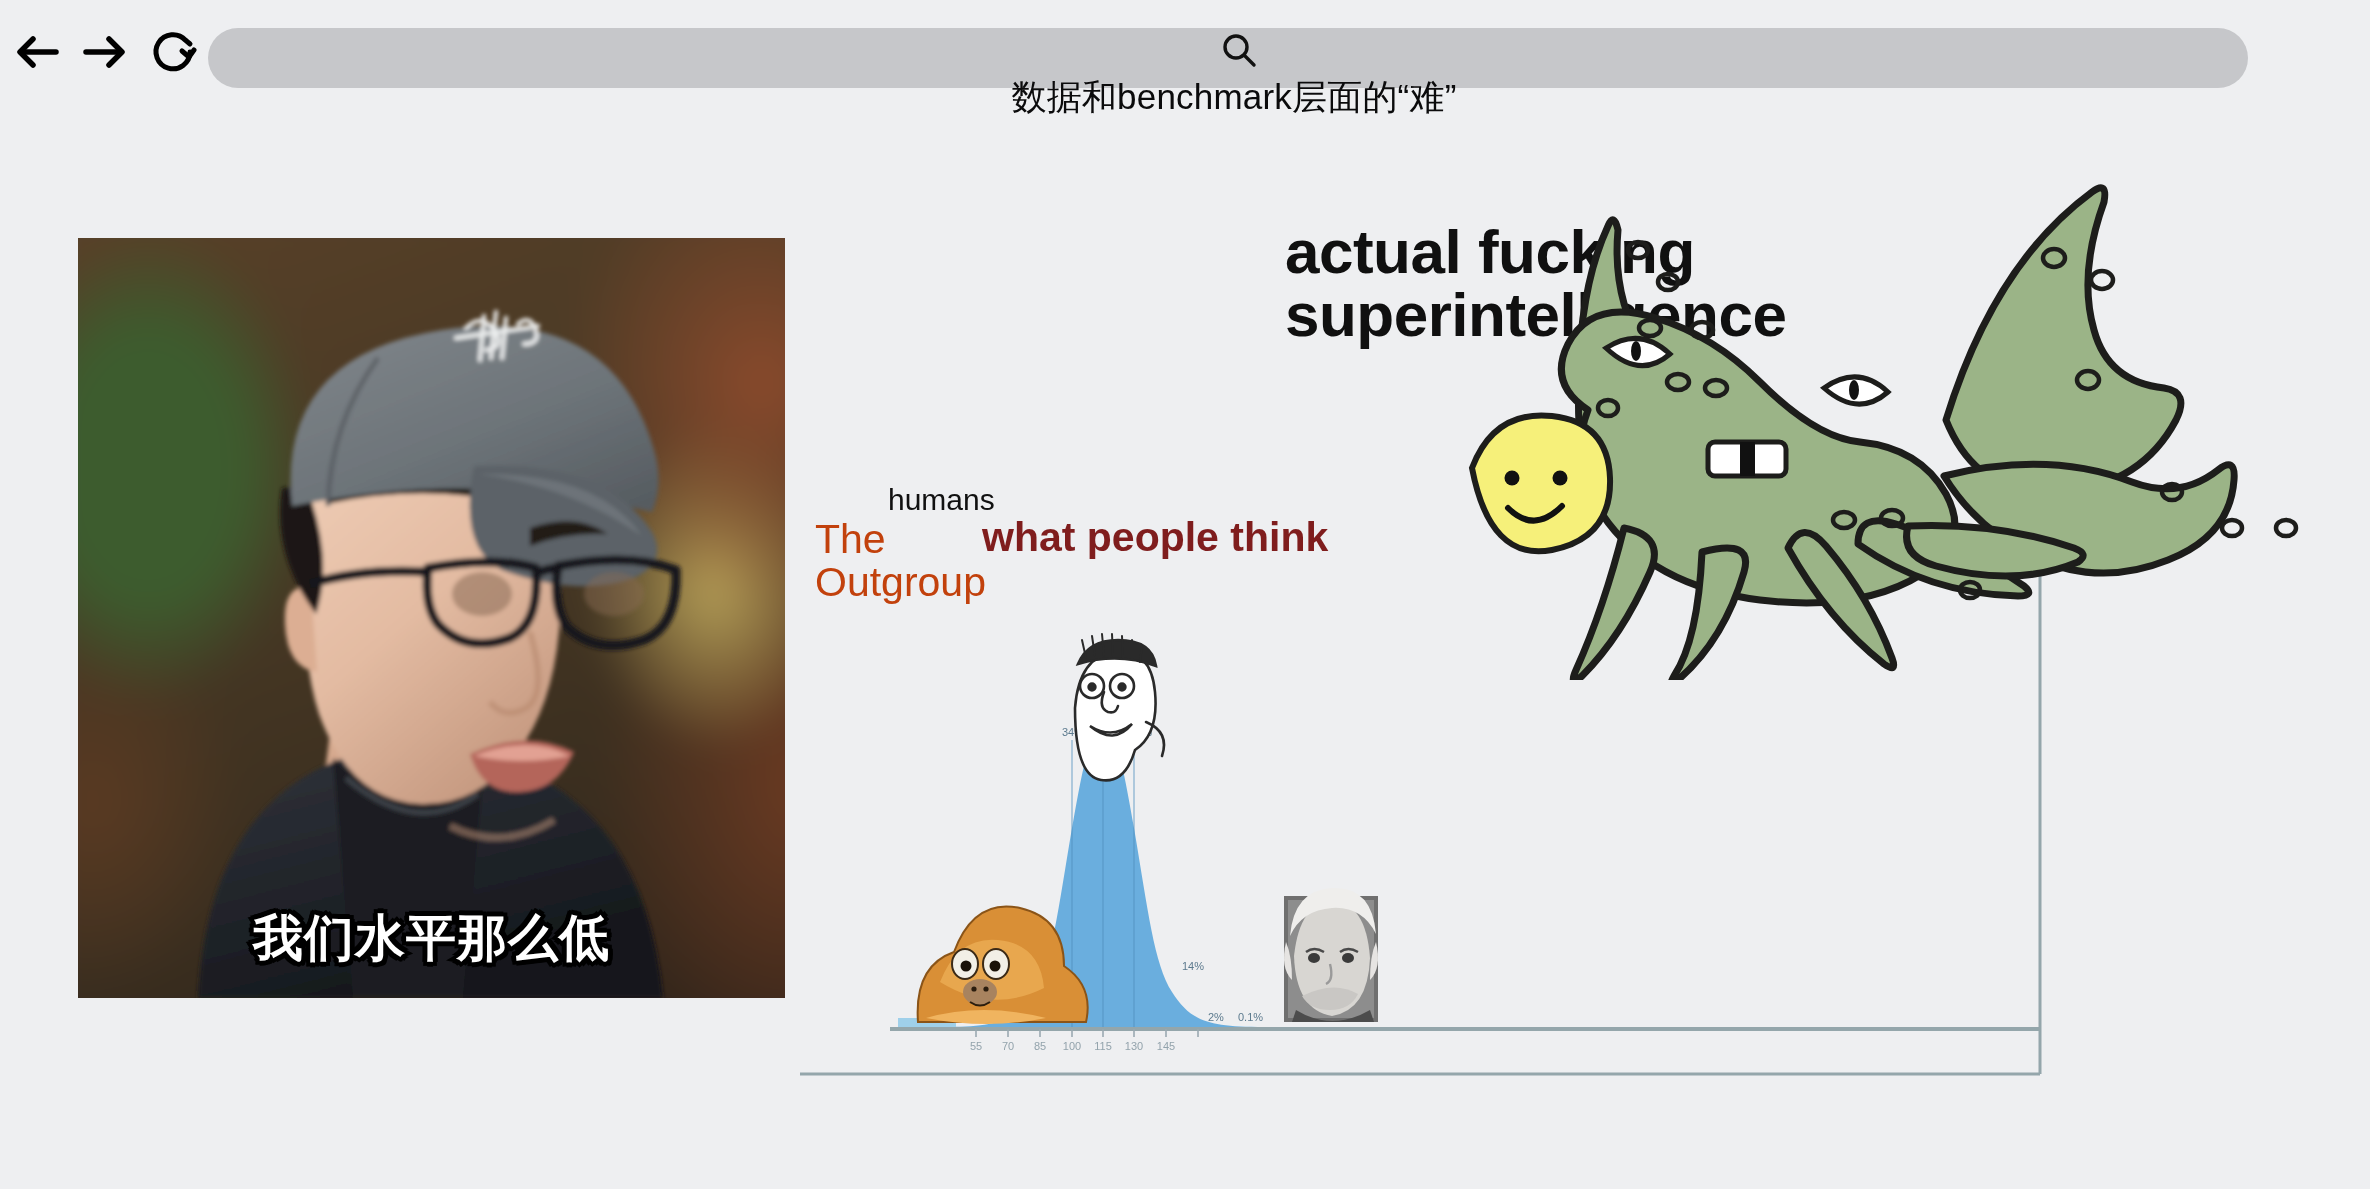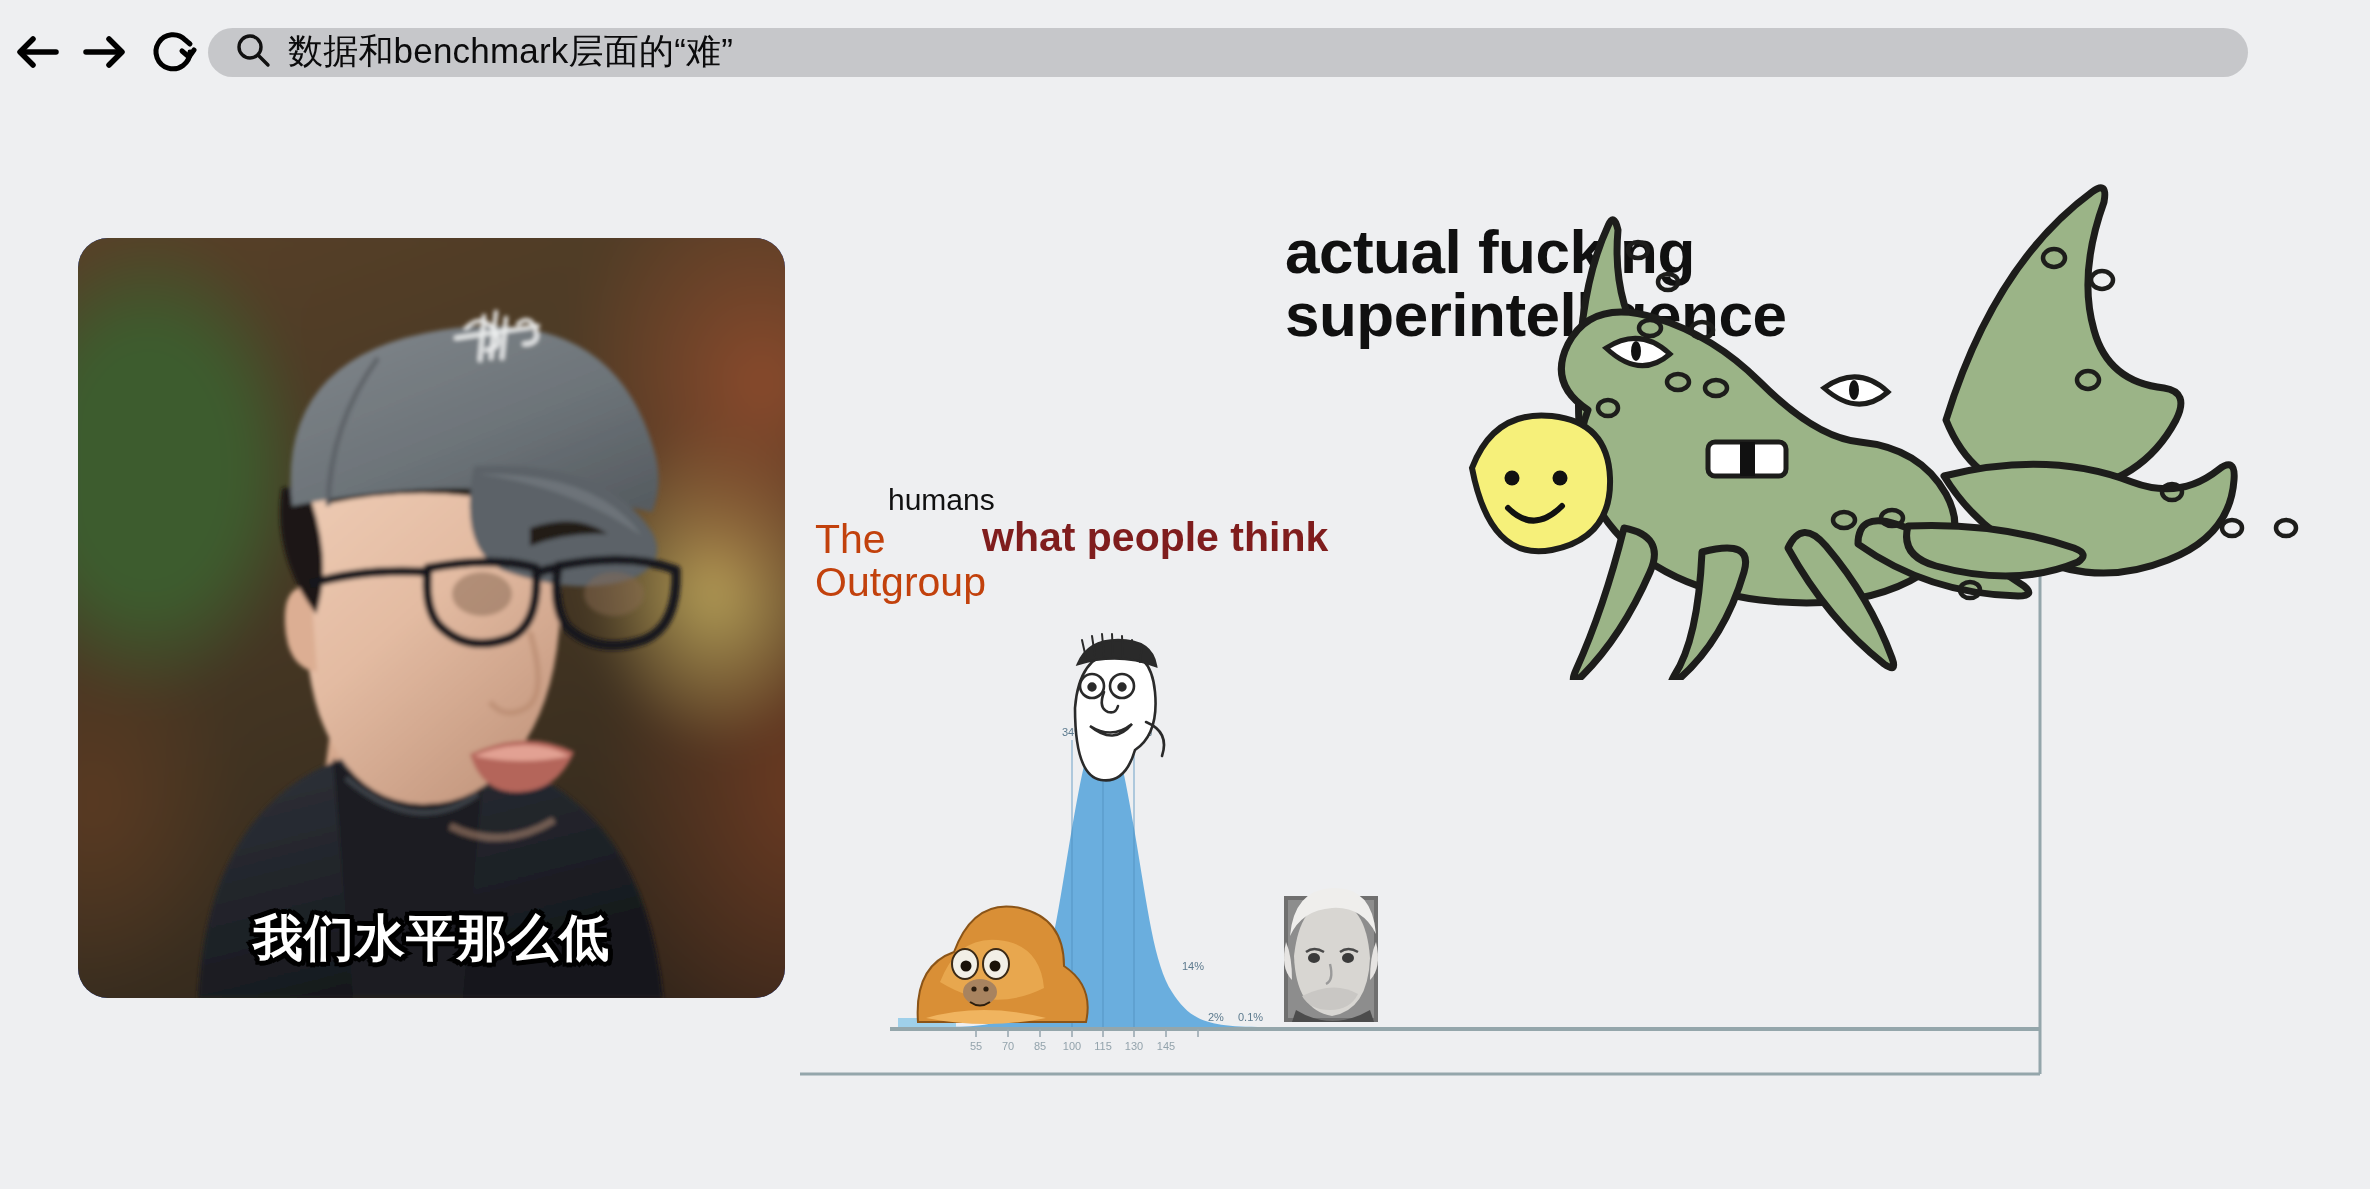--- a/index.html
+++ b/index.html
@@ -36,26 +36,27 @@
     cursor: pointer;
     flex: none;
   }
   .nav-btn svg { display: block; }
 
   #search-pill {
     position: absolute;
     left: 208px;
     top: 28px;
     width: 2040px;
-    height: 49px;
+    height: 60px;
     background: #c6c7ca;
     border-radius: 30px;
     display: flex;
-    align-items: flex-start;
+    align-items: center;
     cursor: text;
+    flex-direction: column;
   }
   #search-icon-wrap {
     width: 46px;
     height: 46px;
     margin-left: 22px;
     flex: none;
     display: flex;
     align-items: center;
     justify-content: center;
   }
@@ -70,21 +71,20 @@
 
   
   #video-panel {
     position: absolute;
     left: 78px;
     top: 238px;
     width: 707px;
     height: 760px;
     overflow: hidden;
     background: #1d4ed8;
-    border-radius: 30px;
   }
   
   #video-bg {
     position: absolute;
     inset: -40px;
     background:
       radial-gradient(ellipse 230px 330px at 14% 32%, #3d5c2e 0%, #3d5c2e 40%, rgba(61,92,46,0) 72%),
       radial-gradient(ellipse 200px 260px at 7% 72%, #5a3a22 0%, rgba(90,58,34,0) 75%),
       radial-gradient(ellipse 260px 300px at 92% 22%, #8a4a2c 0%, rgba(138,74,44,0) 78%),
       radial-gradient(ellipse 170px 220px at 86% 46%, #b9a45a 0%, rgba(185,164,90,0) 76%),

